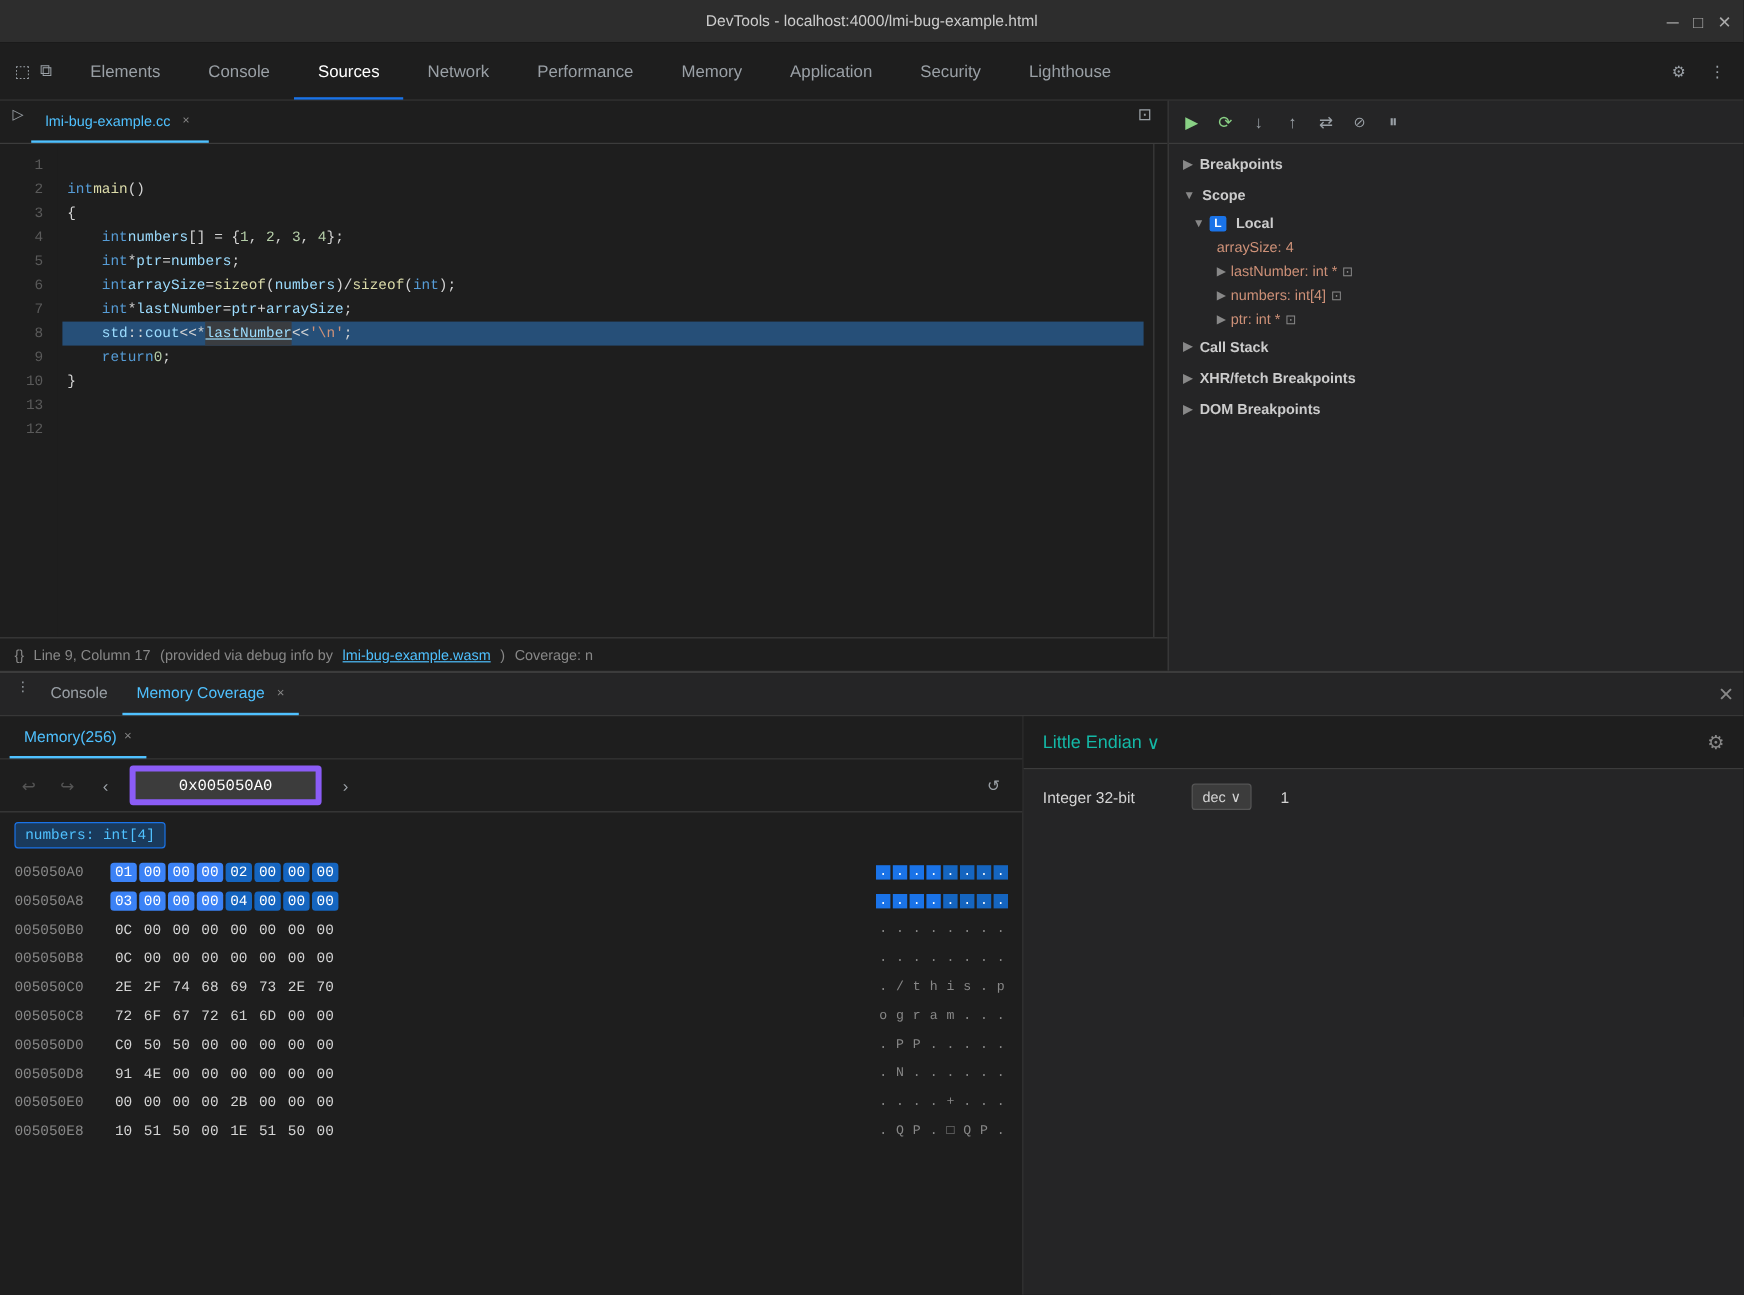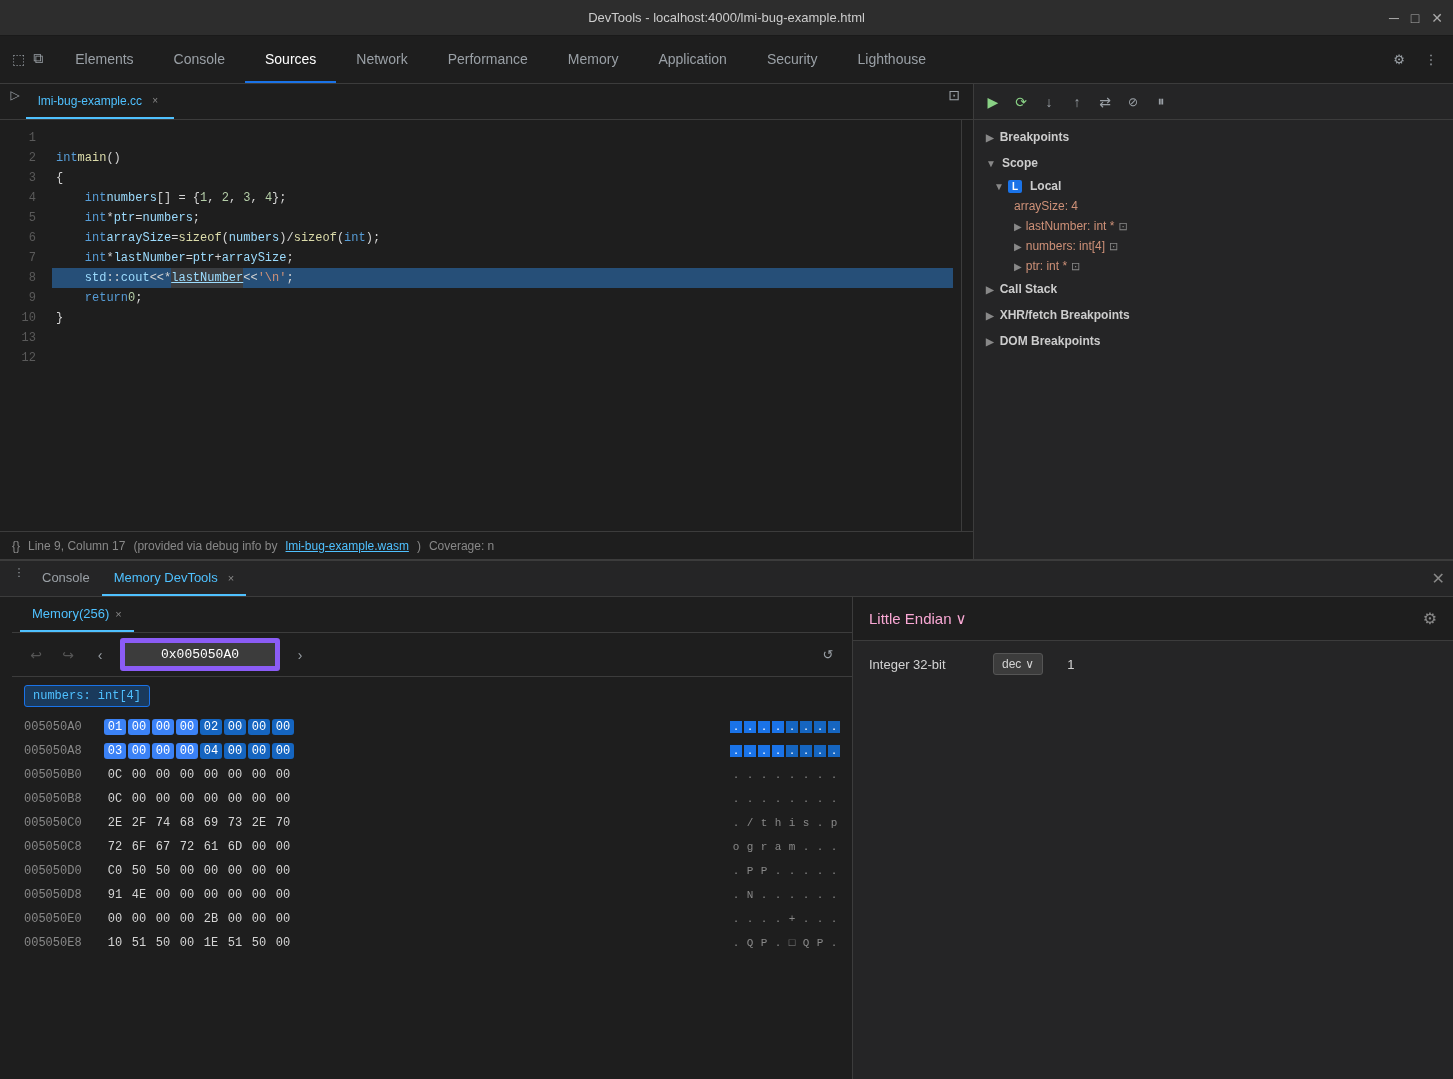--- a/index.html
+++ b/index.html
@@ -62,21 +62,21 @@
 
     
     .bottom-panel { height: 520px; border-top: 2px solid #3c3c3c; display: flex; flex-direction: column; background: #1e1e1e; }
     .bottom-tabstrip { background: #252526; height: 36px; display: flex; align-items: stretch; border-bottom: 1px solid #3c3c3c; padding-left: 8px; }
     .bottom-tab { display: flex; align-items: center; padding: 0 12px; cursor: pointer; color: #9aa0a6; font-size: 13px; gap: 6px; border-bottom: 2px solid transparent; }
     .bottom-tab.active { color: #4fc1ff; border-bottom: 2px solid #4fc1ff; }
     .bottom-tab-close { color: #888; font-size: 11px; margin-left: 4px; }
     .bottom-close-btn { margin-left: auto; margin-right: 8px; display: flex; align-items: center; color: #888; cursor: pointer; font-size: 16px; }
 
     
-    .memory-panel { display: flex; flex: 1; min-height: 0; margin-left: 12px; }
+    .memory-panel { display: flex; flex: 1; min-height: 0; }
     .memory-left { flex: 1; display: flex; flex-direction: column; min-width: 0; border-right: 1px solid #3c3c3c; }
     .memory-right { width: 600px; background: #252526; display: flex; flex-direction: column; }
 
     .memory-subtab { height: 36px; background: #1e1e1e; border-bottom: 1px solid #3c3c3c; display: flex; align-items: stretch; padding-left: 8px; }
     .memory-subtab-item { display: flex; align-items: center; padding: 0 12px; cursor: pointer; color: #4fc1ff; font-size: 13px; gap: 4px; border-bottom: 2px solid #4fc1ff; }
     .memory-subtab-close { color: #888; font-size: 11px; margin-left: 2px; }
 
     .memory-toolbar { height: 44px; background: #1e1e1e; border-bottom: 1px solid #3c3c3c; display: flex; align-items: center; padding: 0 12px; gap: 8px; }
     .mem-nav-btn { width: 24px; height: 24px; display: flex; align-items: center; justify-content: center; cursor: pointer; color: #9aa0a6; border-radius: 3px; font-size: 14px; }
     .mem-nav-btn.disabled { color: #555; cursor: default; }
@@ -94,21 +94,21 @@
     .hex-byte { width: 22px; text-align: center; color: #d4d4d4; cursor: pointer; border-radius: 2px; }
     .hex-byte.hl-blue { background: #3b82f6; color: #fff; border-radius: 3px; padding: 1px 3px; }
     .hex-byte.hl-blue2 { background: #1565c0; color: #fff; border-radius: 3px; padding: 1px 3px; }
     .hex-ascii { display: flex; gap: 2px; margin-left: 16px; }
     .hex-char { width: 12px; text-align: center; color: #888; font-size: 11px; }
     .hex-char.hl-blue { color: #fff; background: #1a73e8; }
     .hex-char.hl-blue2 { color: #fff; background: #1565c0; }
 
     
     .endian-header { height: 44px; background: #1e1e1e; border-bottom: 1px solid #3c3c3c; display: flex; align-items: center; padding: 0 16px; gap: 8px; }
-    .endian-select { background: transparent; color: #f9a8d4; border: none; font-size: 15px; cursor: pointer; display: flex; align-items: center; gap: 4px; }
+    .endian-select { background: transparent; color: #14b8a6; border: none; font-size: 15px; cursor: pointer; display: flex; align-items: center; gap: 4px; }
     .endian-gear { margin-left: auto; color: #888; cursor: pointer; font-size: 16px; }
 
     .int-row { display: flex; align-items: center; padding: 12px 16px; gap: 24px; }
     .int-type { color: #d4d4d4; font-size: 13px; width: 100px; }
     .int-format { background: #3c3c3c; border: 1px solid #555; color: #d4d4d4; padding: 3px 8px; border-radius: 3px; cursor: pointer; font-size: 12px; display: flex; align-items: center; gap: 4px; }
     .int-value { color: #d4d4d4; font-size: 13px; }
 
     .sources-editor-container { display: flex; flex-direction: column; flex: 1; min-height: 0; }
 
     .devtools-window { display: flex; flex-direction: column; height: 1079px; background: #1e1e1e; }
@@ -290,21 +290,21 @@
     </div>
 
     <div class="bottom-panel">
 
       <div class="bottom-tabstrip">
         <div class="debug-btn" style="color:#9aa0a6;font-size:11px;padding:0 6px;">⋮</div>
         <div class="bottom-tab">
           <span>Console</span>
         </div>
         <div class="bottom-tab active">
-          <span>Memory DevTools</span>
+          <span>Memory Coverage</span>
           <span class="bottom-tab-close">×</span>
         </div>
         <div class="bottom-close-btn">✕</div>
       </div>
 
       <div class="memory-panel">
 
         <div class="memory-left">
 
           <div class="memory-subtab">

